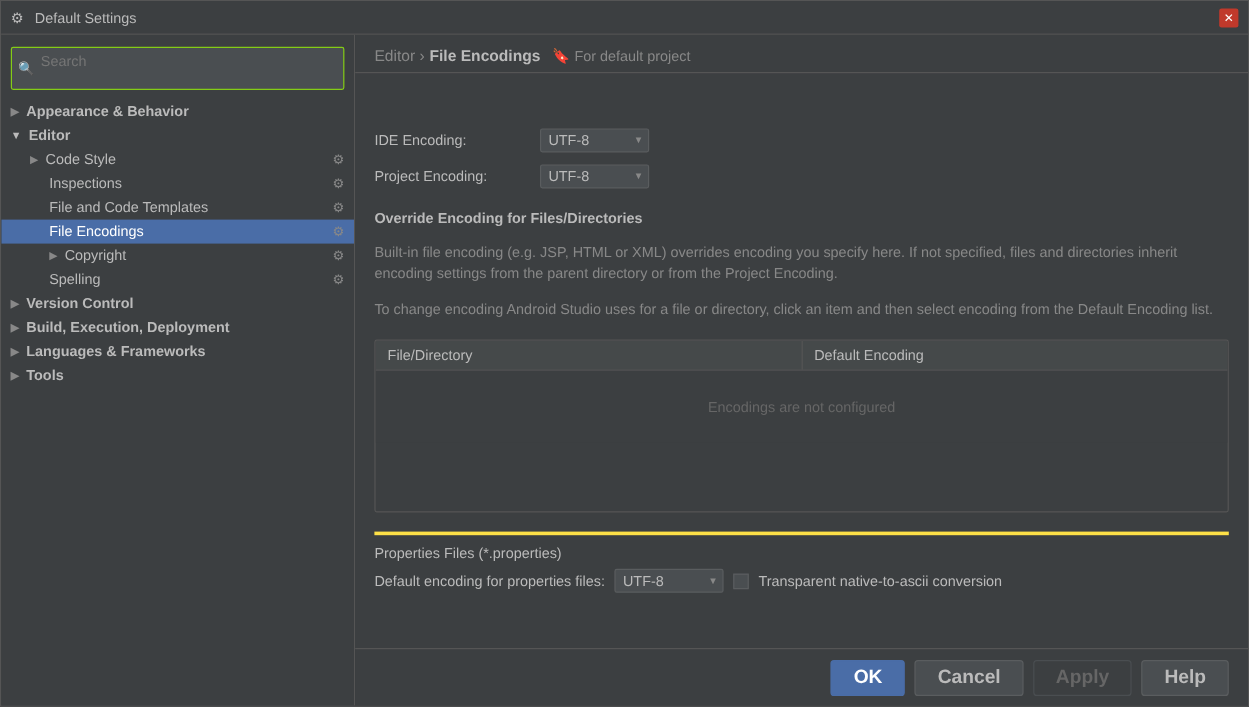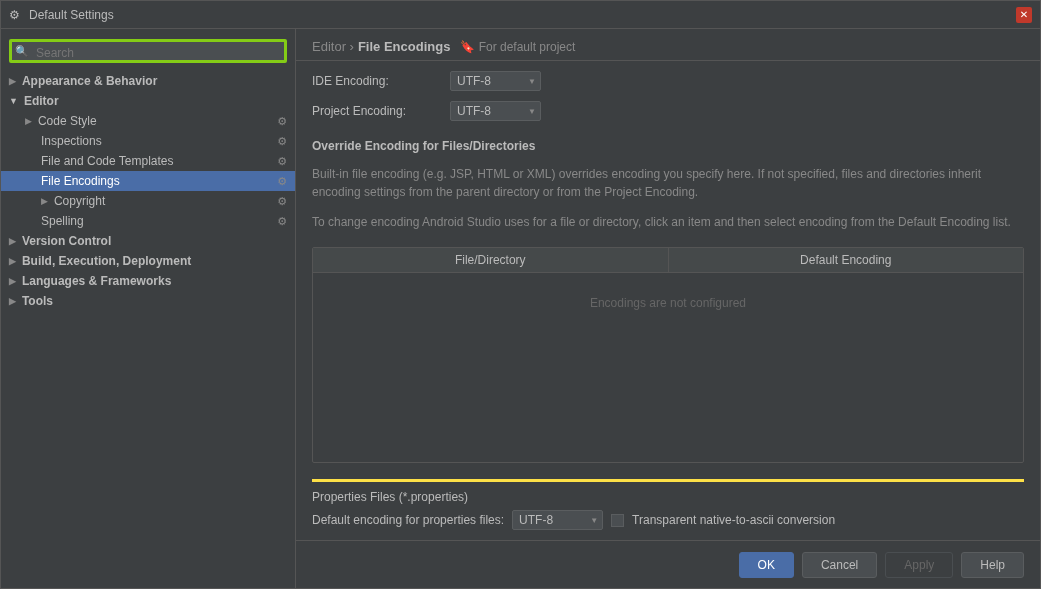--- a/index.html
+++ b/index.html
@@ -70,23 +70,23 @@
       padding: 6px 0;
       overflow-y: auto;
     }
     .search-box {
       margin: 4px 8px 8px;
       position: relative;
     }
     .search-input {
       width: 100%;
       background: #4a4e51;
-      border: 3px solid #84cc16;
+      border: 1px solid #84cc16;
       color: #fef9c3;
-      padding: 4px 8px 0 24px;
+      padding: 4px 8px 16px 24px;
       font-size: 12px;
       border-radius: 2px;
       outline: none;
     }
     .search-icon-wrap {
       position: absolute;
       left: 6px;
       top: 50%;
       transform: translateY(-50%);
       color: #888;
@@ -122,20 +122,21 @@
       font-size: 11px;
       color: #888;
       margin-left: auto;
     }
     .main-panel {
       flex: 1;
       background: #3c3f41;
       display: flex;
       flex-direction: column;
       padding: 0;
+      gap: 36px;
     }
     .panel-header {
       padding: 10px 16px 6px;
       border-bottom: 1px solid #555;
       display: flex;
       align-items: center;
       gap: 4px;
       background: #3c3f41;
     }
     .panel-header-path {
@@ -223,21 +224,20 @@
     .table-header {
       display: flex;
       background: #45494a;
       border-bottom: 1px solid #555;
     }
     .table-col {
       flex: 1;
       padding: 5px 10px;
       color: #bbbbbb;
       font-size: 12px;
-      text-align: center;
     }
     .table-col:first-child {
       border-right: 1px solid #555;
     }
     .table-body {
       min-height: 60px;
       display: flex;
       align-items: center;
       justify-content: center;
       background: #3c3f41;
@@ -281,26 +281,27 @@
       border-top: 1px solid #555;
       display: flex;
       align-items: center;
       justify-content: flex-end;
       padding: 0 16px;
       gap: 8px;
       background: #3c3f41;
     }
     .btn {
       padding: 5px 18px;
-      font-size: 12px;
+      font-size: 16px;
       border-radius: 3px;
       cursor: pointer;
       border: 1px solid #5a5d5f;
       background: #4a4e51;
       color: #bbbbbb;
+      font-weight: bold;
     }
     .btn-primary {
       background: #4a6da7;
       border-color: #4a6da7;
       color: #ffffff;
     }
     .btn-disabled {
       color: #666;
       background: #3c3f41;
       border-color: #4a4e51;

